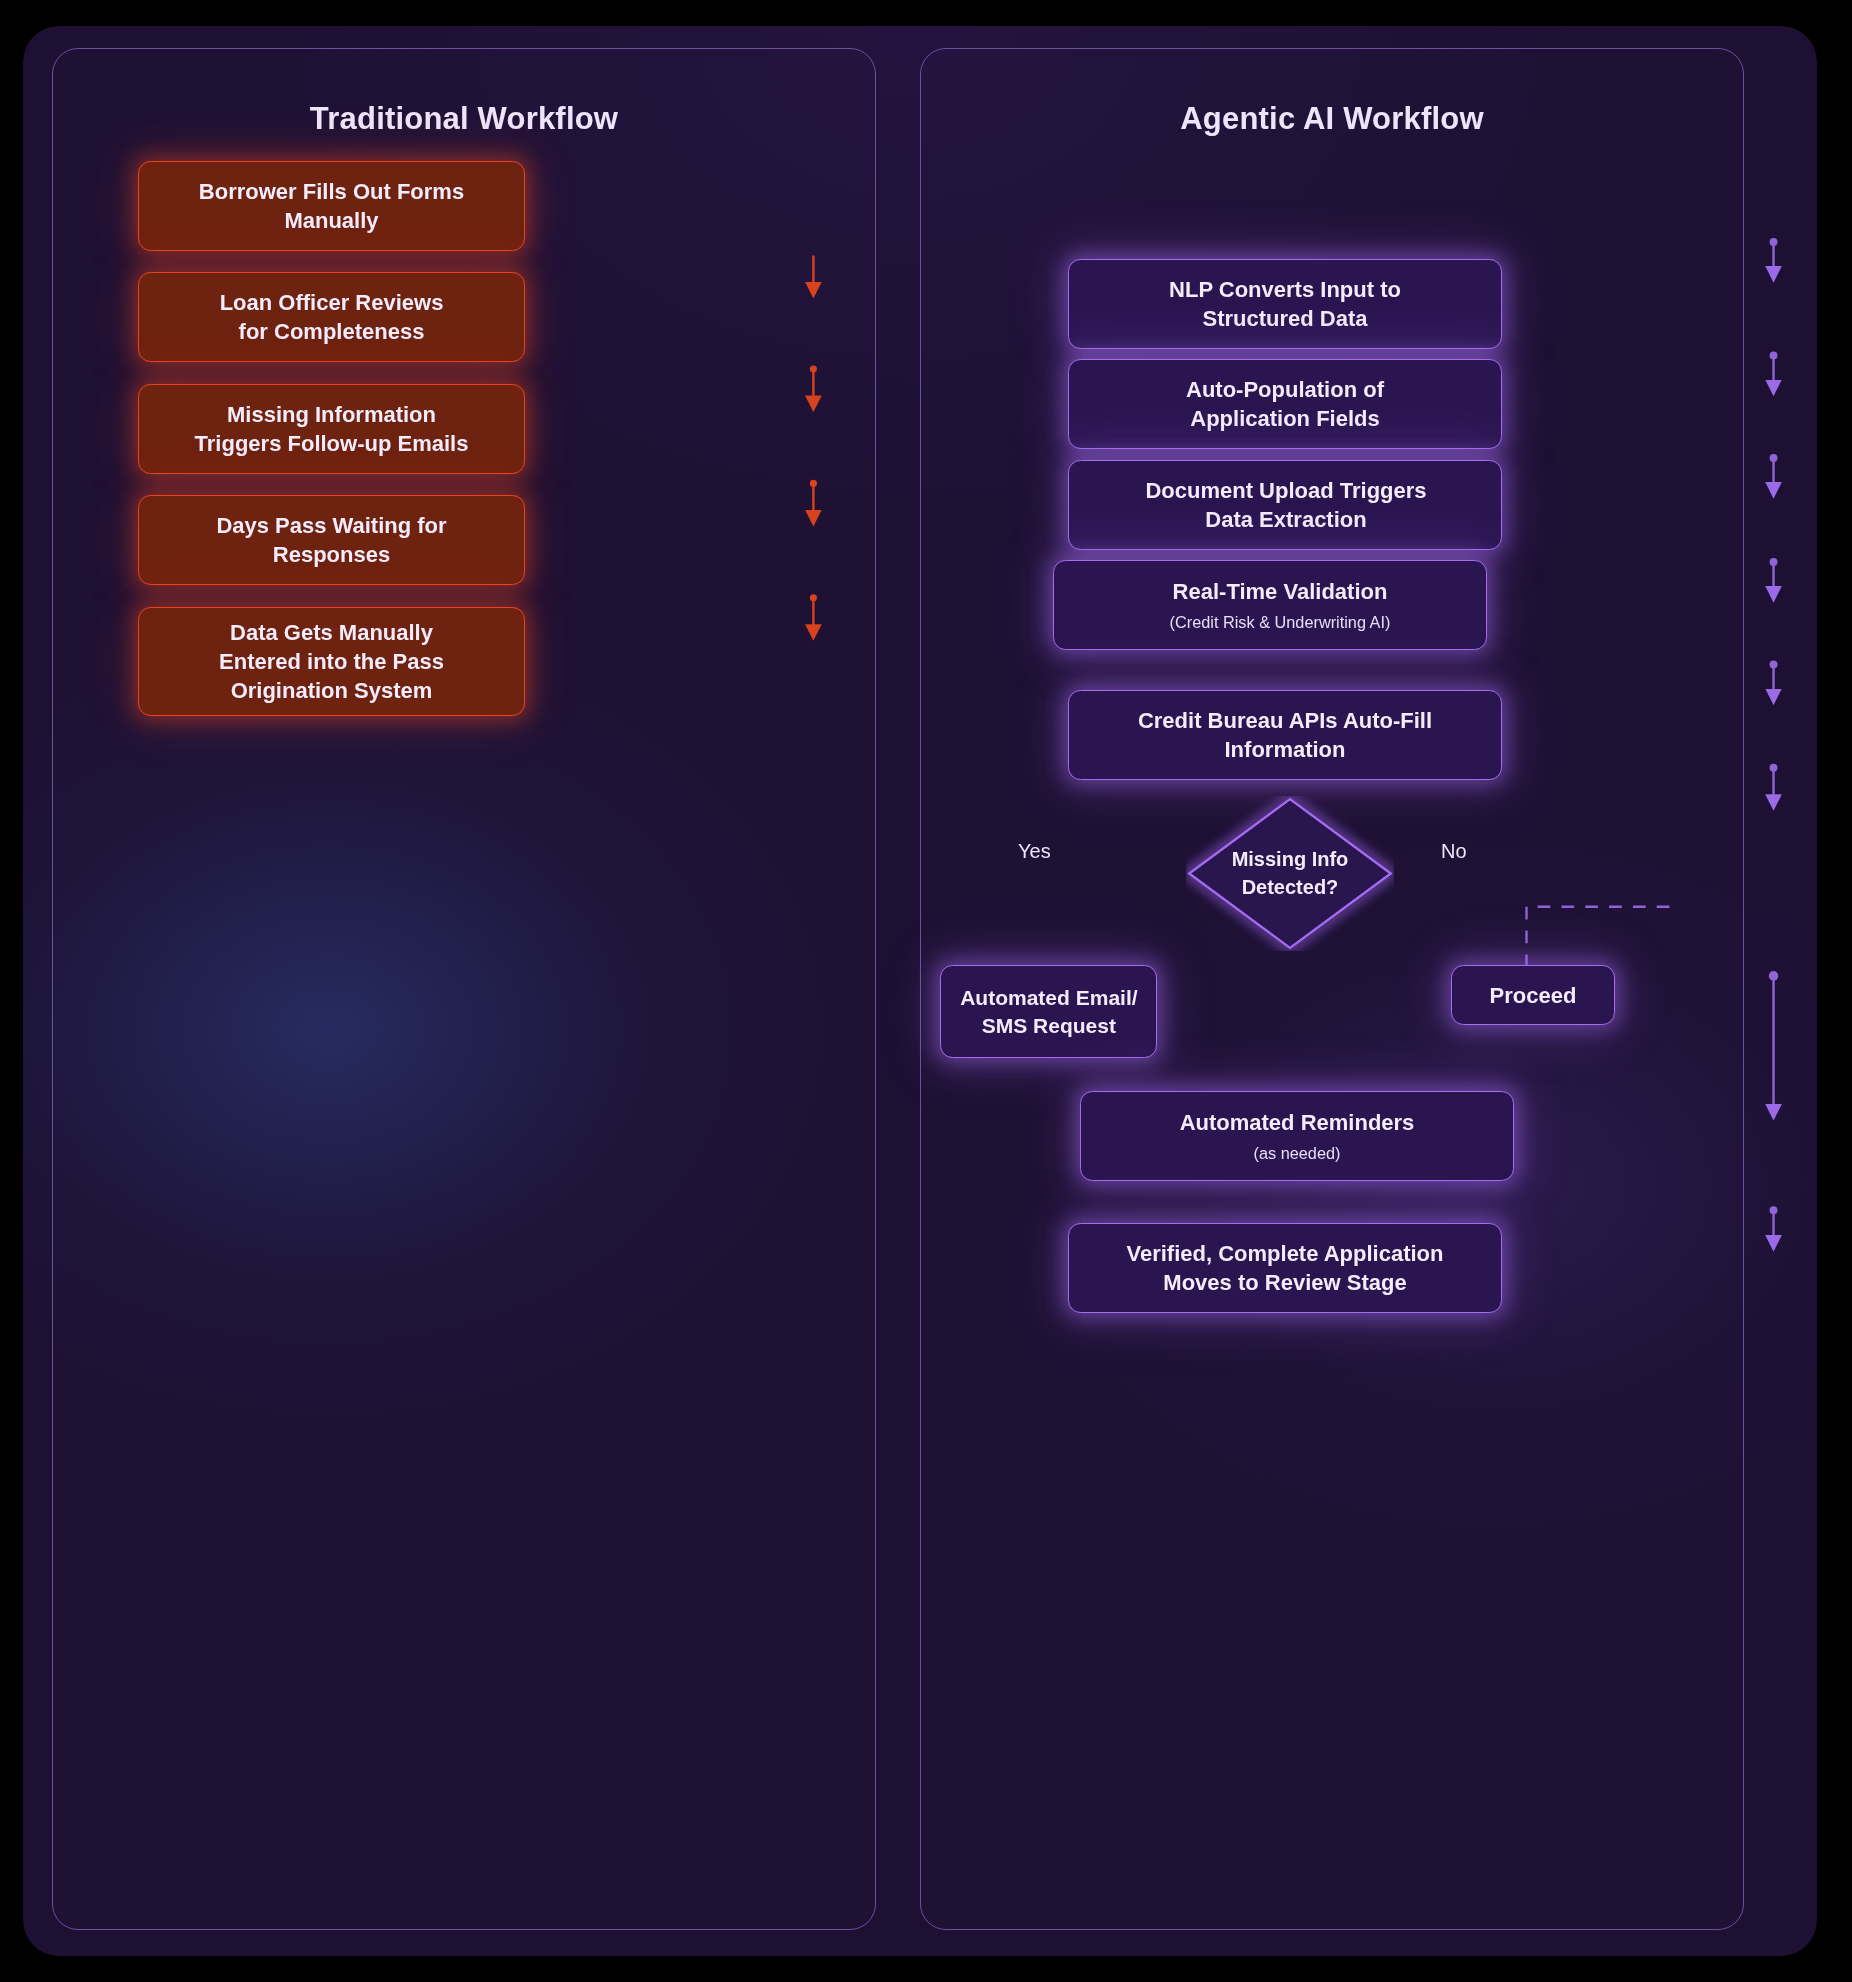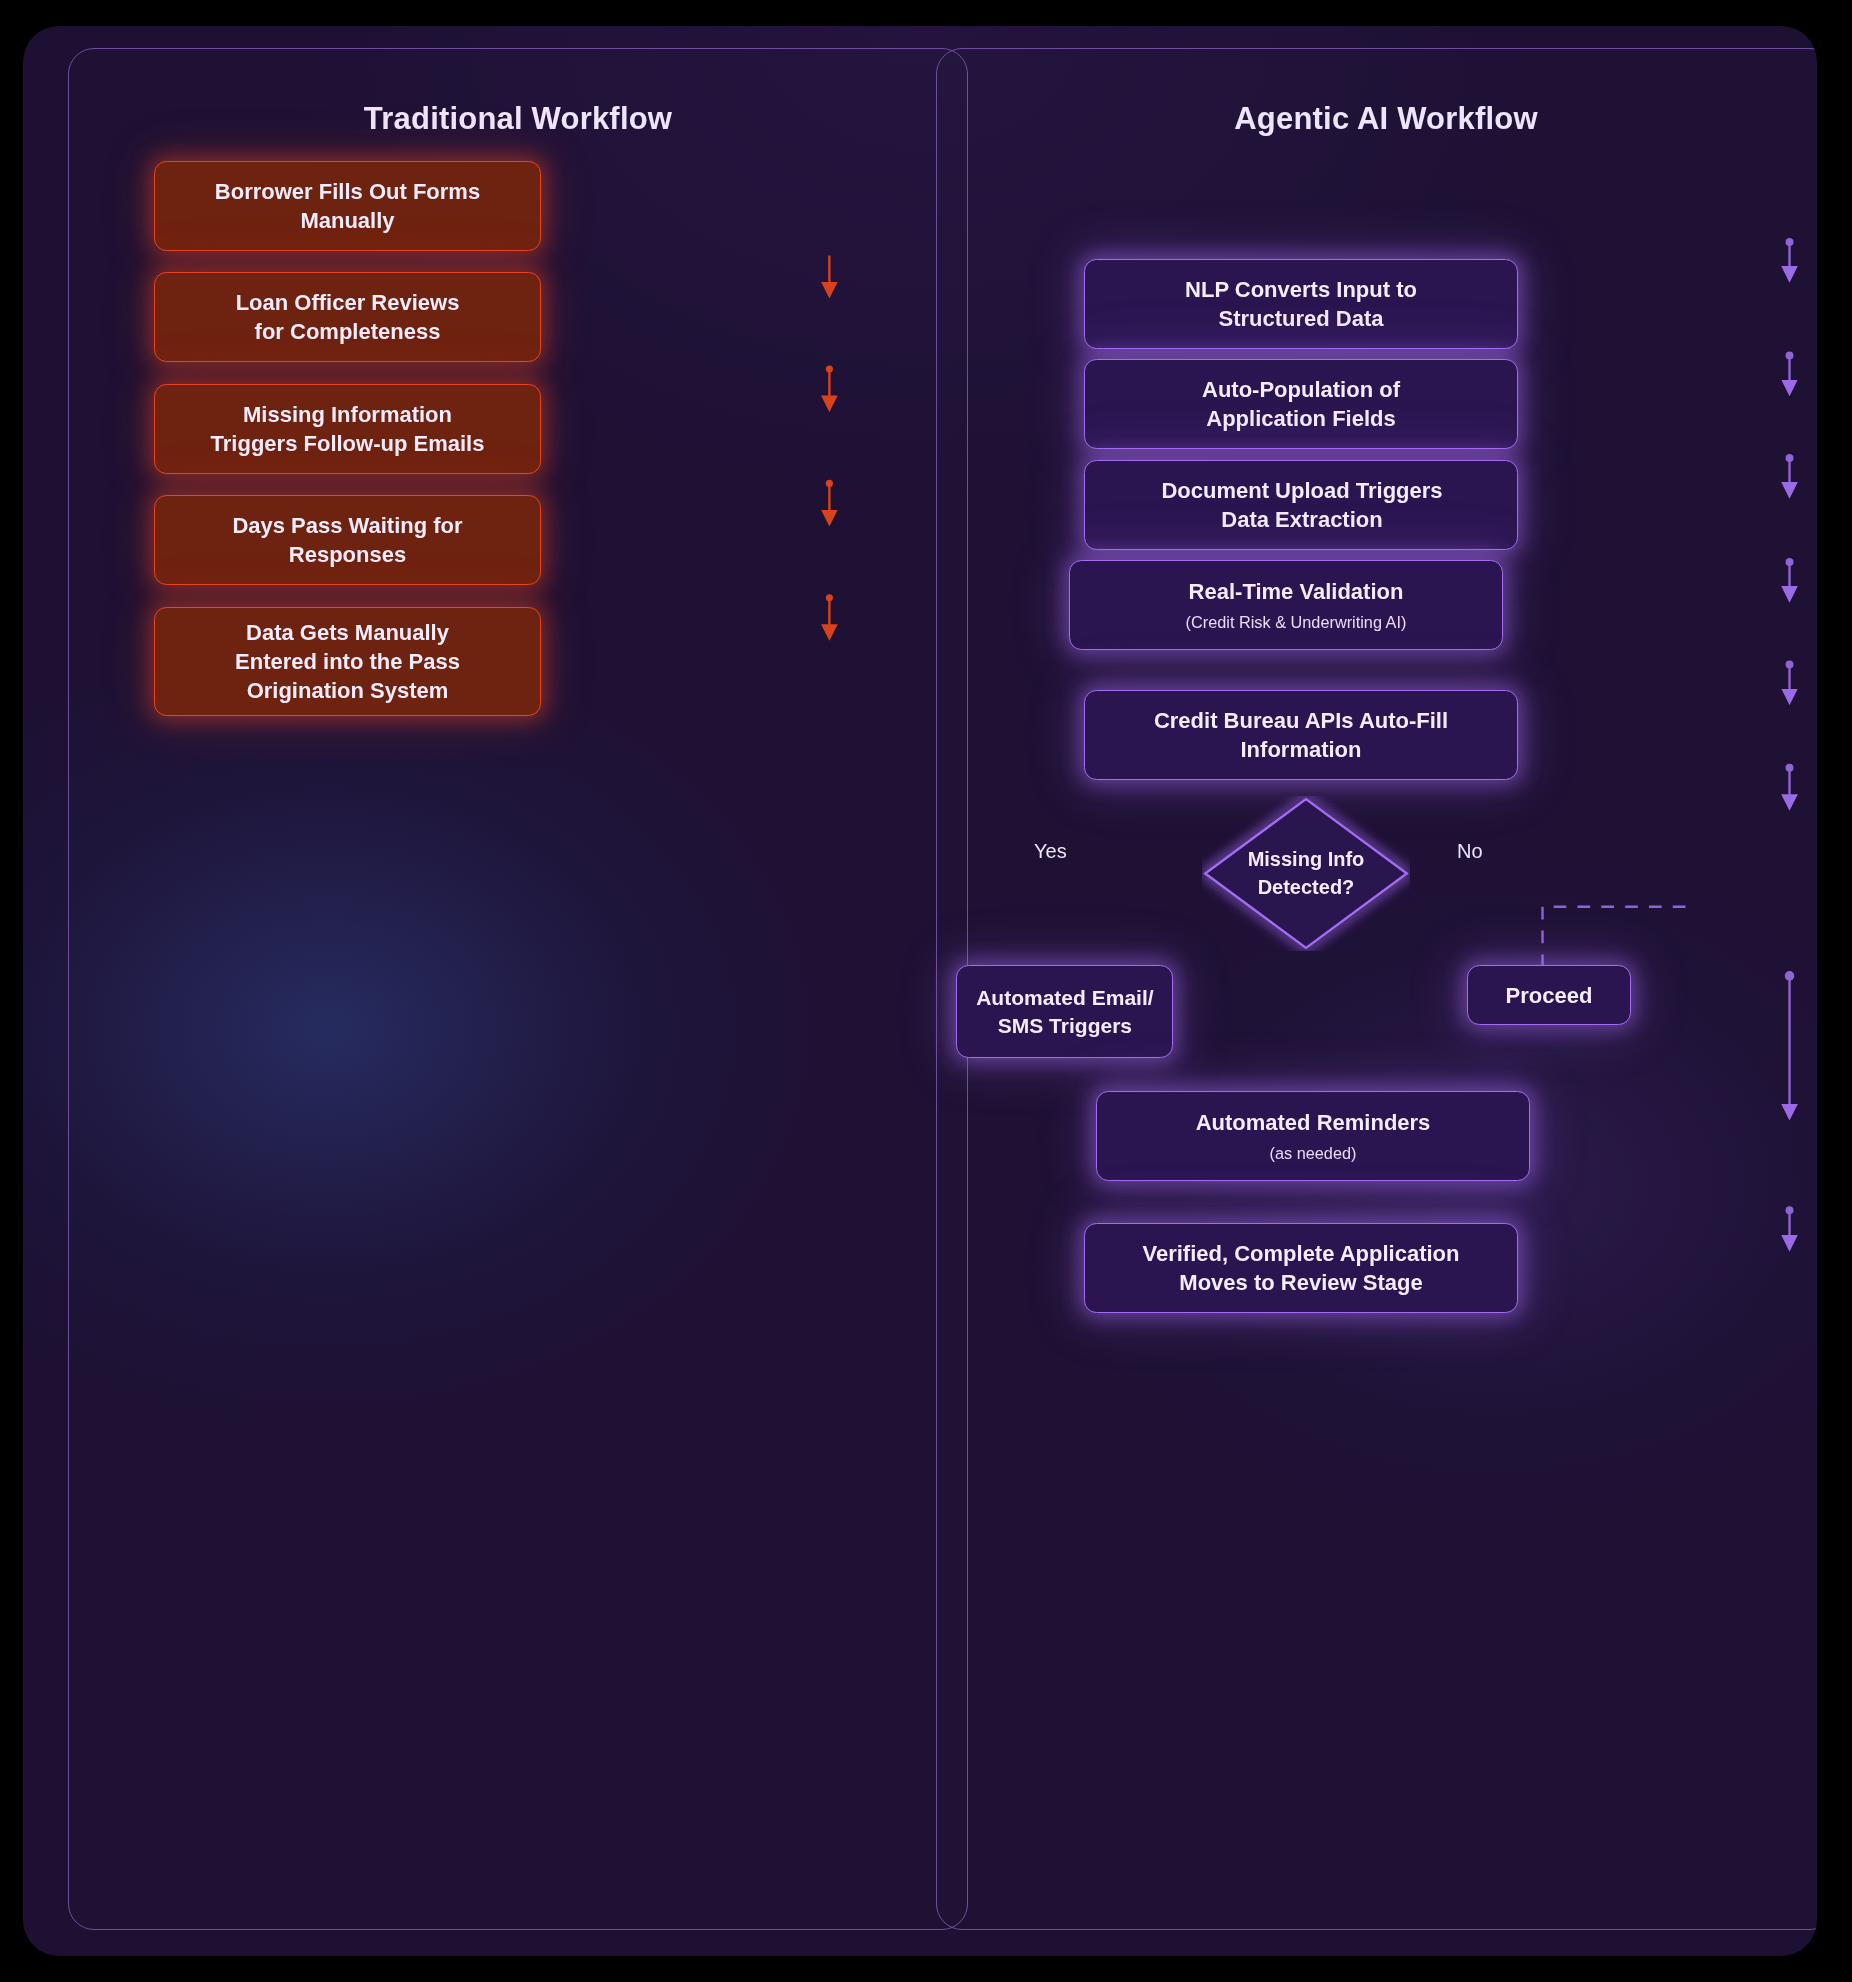--- a/index.html
+++ b/index.html
@@ -33,26 +33,25 @@
       radial-gradient(ellipse 635px 480px at 82% 60%, rgba(60,40,110,0.40) 0%, rgba(36,22,70,0.14) 50%, rgba(0,0,0,0) 76%),
       radial-gradient(ellipse 929px 697px at 50% 0%, rgba(40,22,72,0.55) 0%, rgba(0,0,0,0) 70%),
       #1d1033;
     overflow: hidden;
   }
 
   
   .panel {
     position: absolute;
     top: 22.5px;
-    width: 900px;
+    width: 824px;
     height: 1882px;
     border: 1.5px solid #6e4f9b;
     border-radius: 26px;
     background: rgba(255,255,255,0.008);
-    margin-left: 16px;
   }
   .panel-left  { left: 29px; }
   .panel-right { left: 897px; }
 
   .panel-title {
     position: absolute;
     top: 52px;
     left: 0;
     width: 100%;
     text-align: center;
@@ -287,21 +286,21 @@
           <span class="line">Detected?</span>
         </div>
       </div>
 
       <div class="branch-label" style="left:97px; top:791px;">Yes</div>
 
       <div class="branch-label" style="left:520px; top:791px;">No</div>
 
       <div class="node purple" style="left:19.4px; top:916px; width:217px; height:93px; font-size:21px;">
         <span class="line">Automated Email/</span>
-        <span class="line">SMS Triggers</span>
+        <span class="line">SMS Request</span>
       </div>
 
       <div class="node purple" style="left:530px; top:916px; width:164px; height:60px;">
         <span class="line">Proceed</span>
       </div>
 
       <div class="node purple" style="left:159px; top:1042px; width:434px; height:90px;">
         <span class="line">Automated Reminders</span>
         <span class="sub">(as needed)</span>
       </div>

